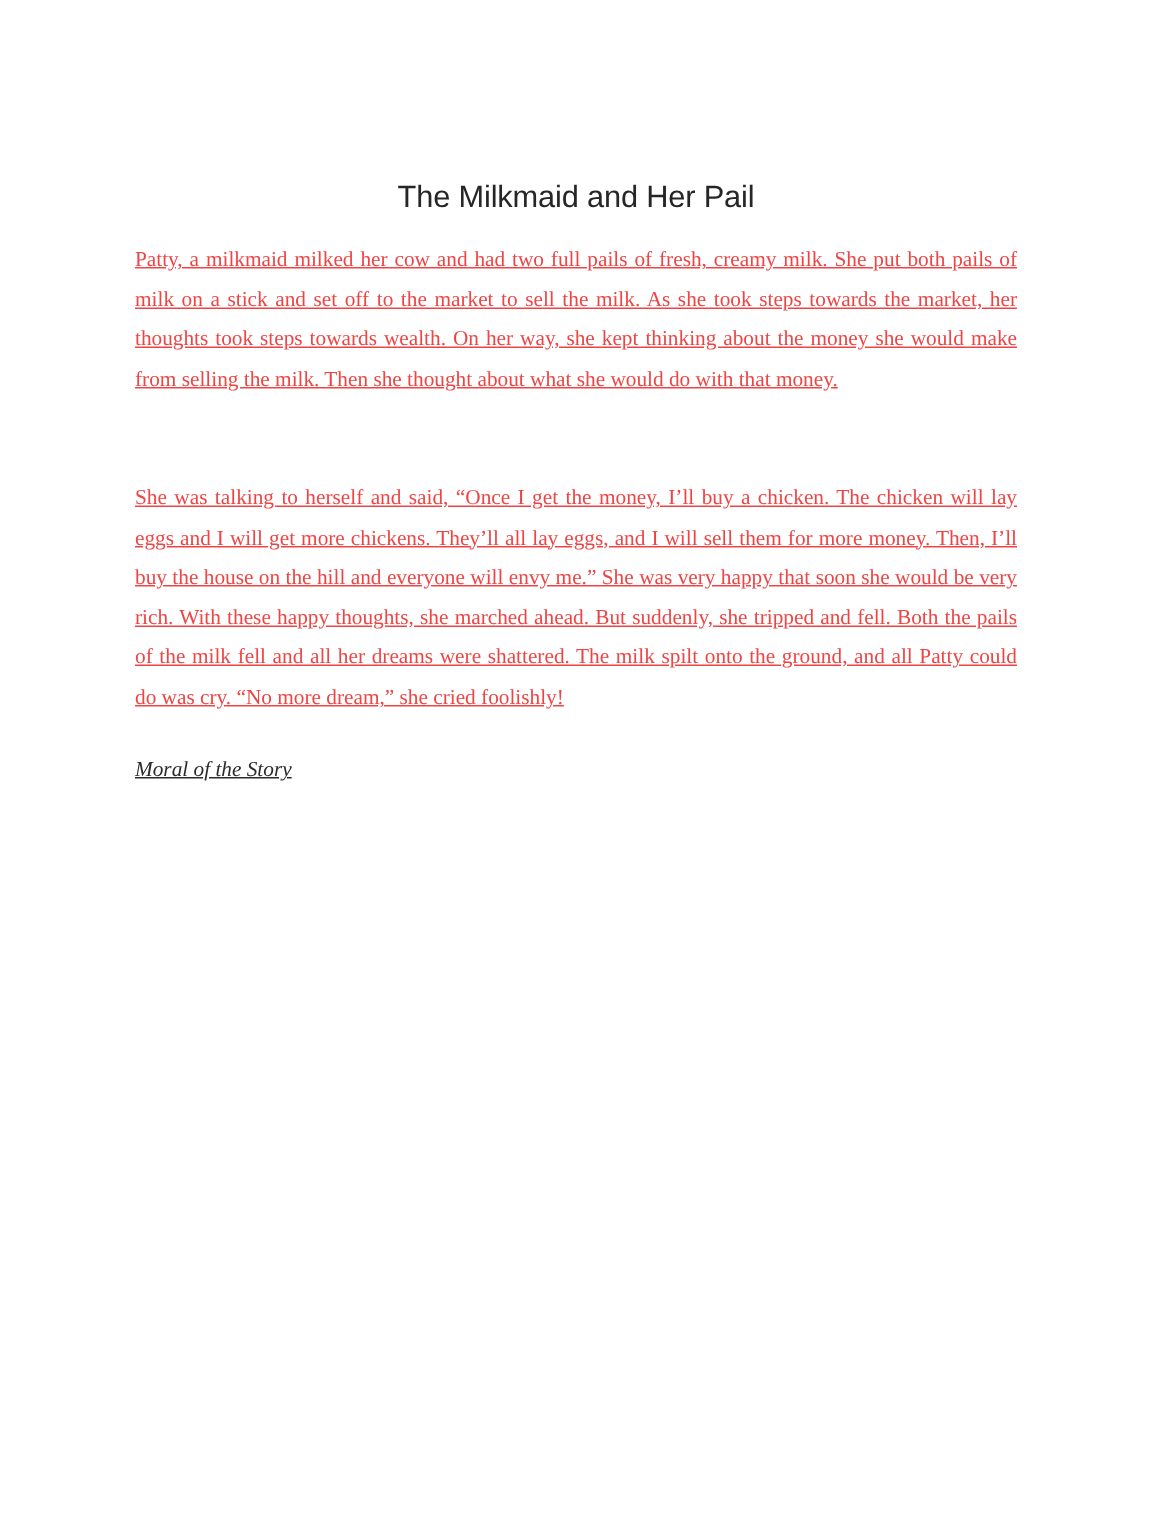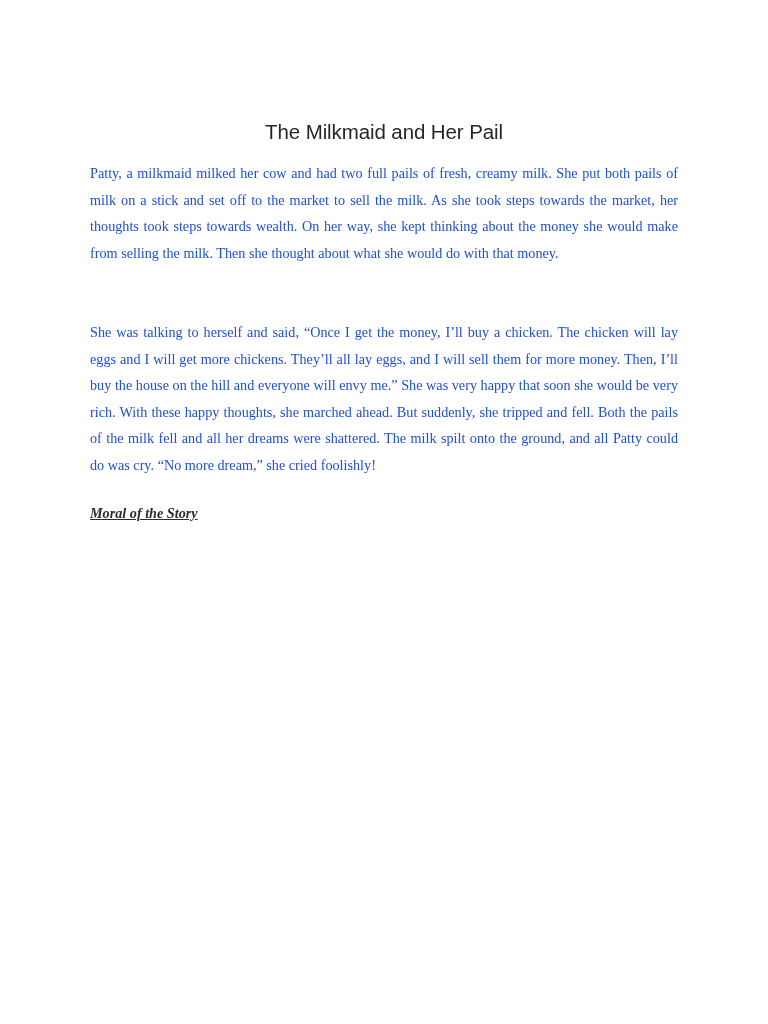--- a/index.html
+++ b/index.html
@@ -33,32 +33,33 @@
       letter-spacing: -0.1px;
     }
     .para {
       position: absolute;
       left: 90px;
       width: 588px;
       font-family: "Liberation Serif", "DejaVu Serif", serif;
       font-size: 14.2px;
       line-height: 26.6px;
       text-align: justify;
-      color: #1d4ed8;
+      color: #ef4444;
       margin: 0;
+      text-decoration: underline;
     }
     .p1 { top: 160px; }
     .p2 { top: 319px; }
     .moral-heading {
       position: absolute;
       left: 90px;
       top: 505px;
       font-family: "Liberation Serif", "DejaVu Serif", serif;
       font-size: 14.2px;
-      font-weight: bold;
+      font-weight: normal;
       font-style: italic;
       text-decoration: underline;
       color: #2b2b2b;
       margin: 0;
     }
     .moral-text {
       position: absolute;
       left: 90px;
       top: 532px;
       font-family: "Liberation Serif", "DejaVu Serif", serif;

